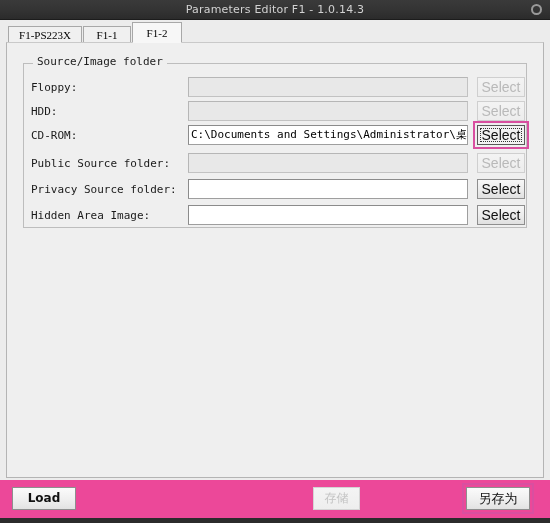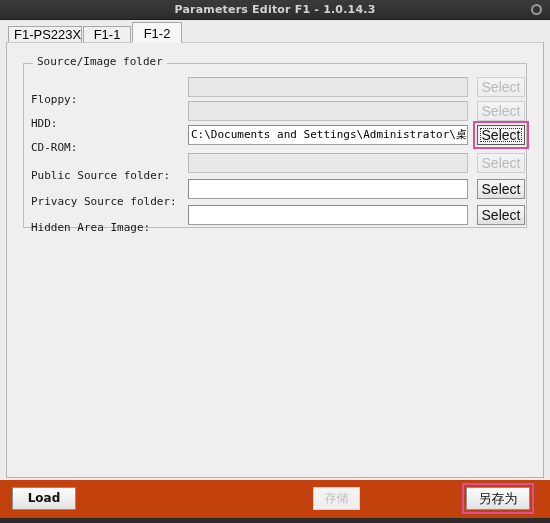--- a/index.html
+++ b/index.html
@@ -36,21 +36,21 @@
   }
   .titlebar-text {
     position: absolute;
     left: 0; top: 0;
     width: 550px;
     line-height: 19px;
     text-align: center;
     color: #d2d2d2;
     font-family: "DejaVu Sans", sans-serif;
     font-size: 11px;
-    font-weight: bold;
+    font-weight: normal;
     letter-spacing: 0.2px;
     white-space: nowrap;
   }
   .titlebar-circle {
     position: absolute;
     right: 8px;
     top: 4px;
     width: 11px;
     height: 11px;
     border: 2px solid #9a9a9a;
@@ -67,22 +67,22 @@
     background: #ececec;
   }
   .tab {
     position: absolute;
     top: 6px;
     height: 17px;
     background: #f0f0f0;
     border: 1px solid #a8a8a8;
     border-bottom: none;
     box-sizing: border-box;
-    font-family: Liberation Sans, sans-serif;
-    font-size: 13px;
+    font-family: Liberation Serif, serif;
+    font-size: 11px;
     color: #000000;
     line-height: 16px;
     text-align: center;
     padding: 0 5px;
     white-space: nowrap;
   }
   .tab.selected {
     top: 2px;
     height: 21px;
     background: #f7f7f7;
@@ -134,21 +134,20 @@
   }
   .row-label {
     position: absolute;
     left: 0;
     top: 4px;
     font-family: "DejaVu Sans Mono", monospace;
     font-size: 11px;
     color: #1a1a1a;
     line-height: 13px;
     white-space: nowrap;
-    margin-top: 12px;
   }
   .row-input {
     position: absolute;
     left: 157px;
     top: 0;
     width: 280px;
     height: 20px;
     box-sizing: border-box;
     background: #ffffff;
     border: 1px solid #9e9e9e;
@@ -209,21 +208,21 @@
     z-index: 30;
   }
 
   
   .bottombar {
     position: absolute;
     left: 0;
     top: 480px;
     width: 550px;
     height: 38px;
-    background: #c2410c;
+    background: #ec4899;
   }
   .bottom-button {
     position: absolute;
     top: 7px;
     height: 23px;
     box-sizing: border-box;
     background: linear-gradient(to bottom, #fbfbfb 0%, #efefef 55%, #e2e2e2 100%);
     border: 1px solid #8e8e8e;
     font-family: "DejaVu Sans", sans-serif;
     font-size: 12px;

